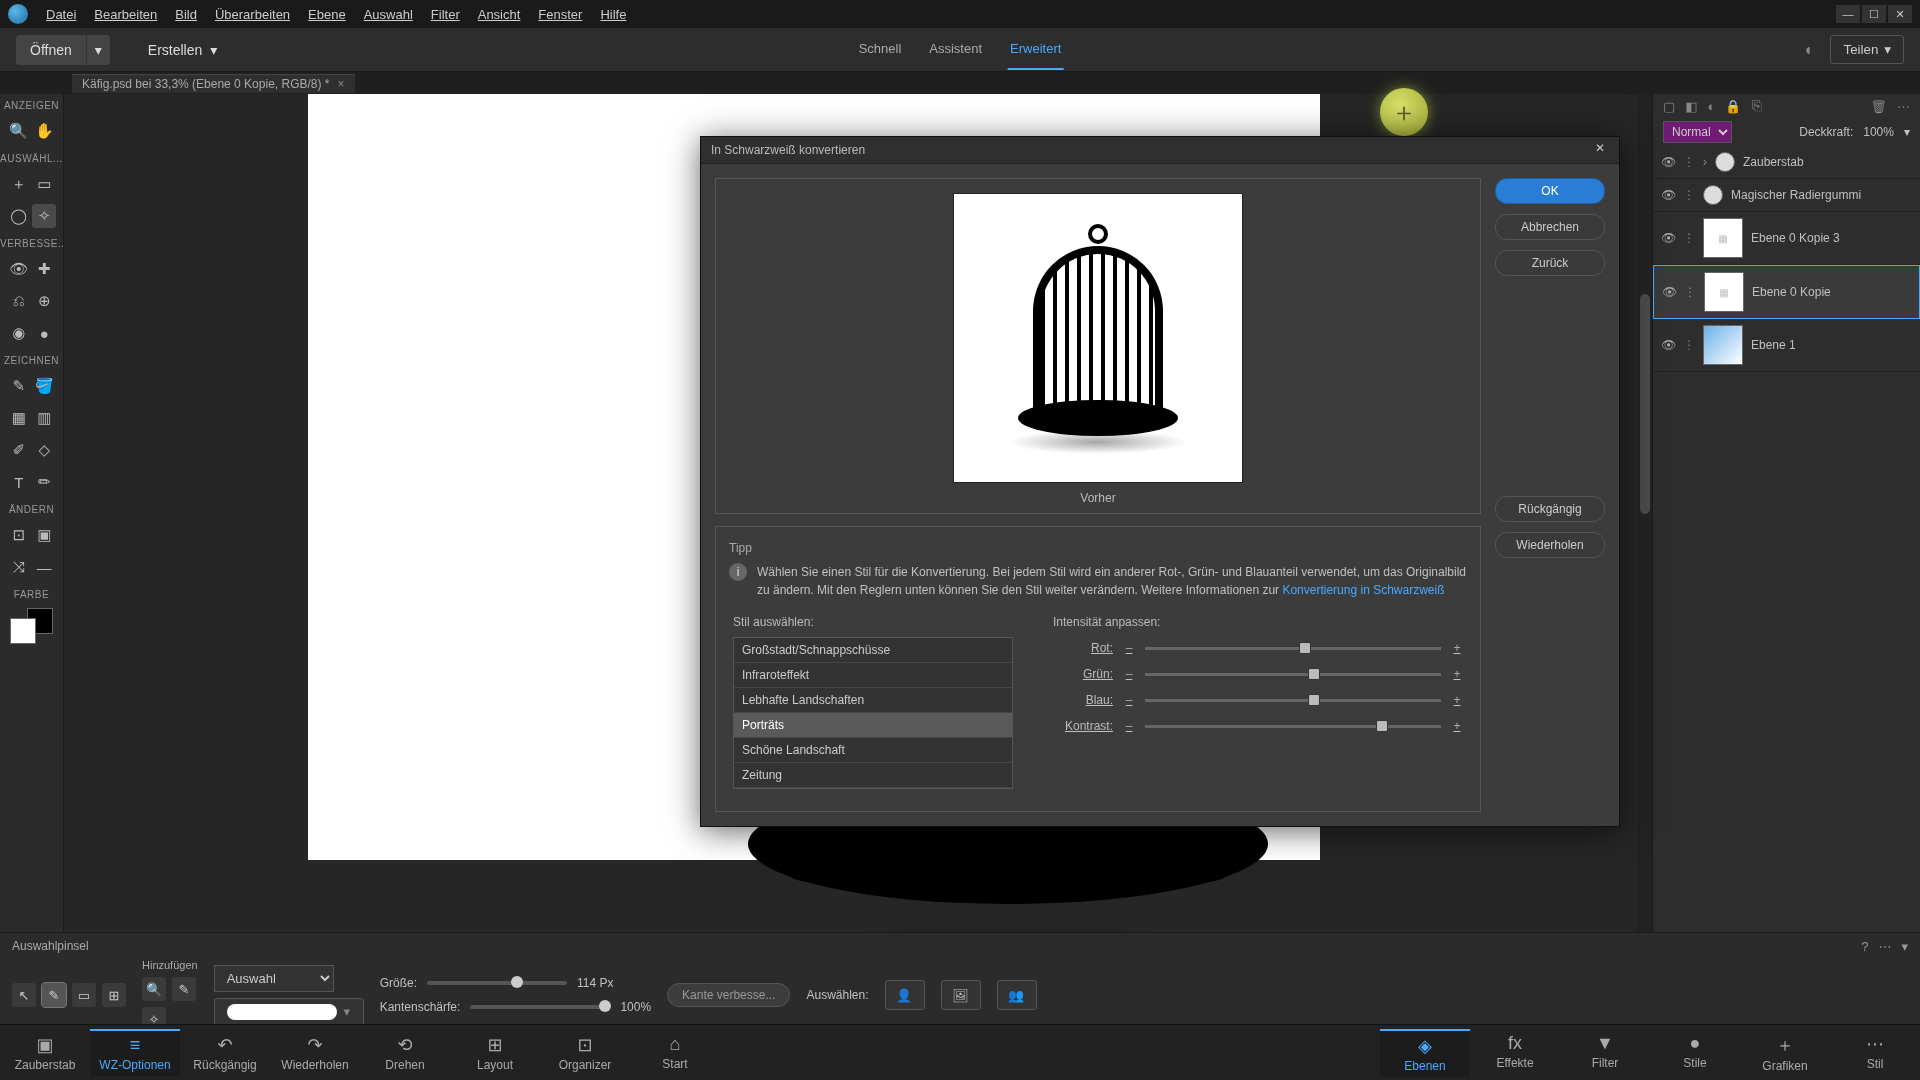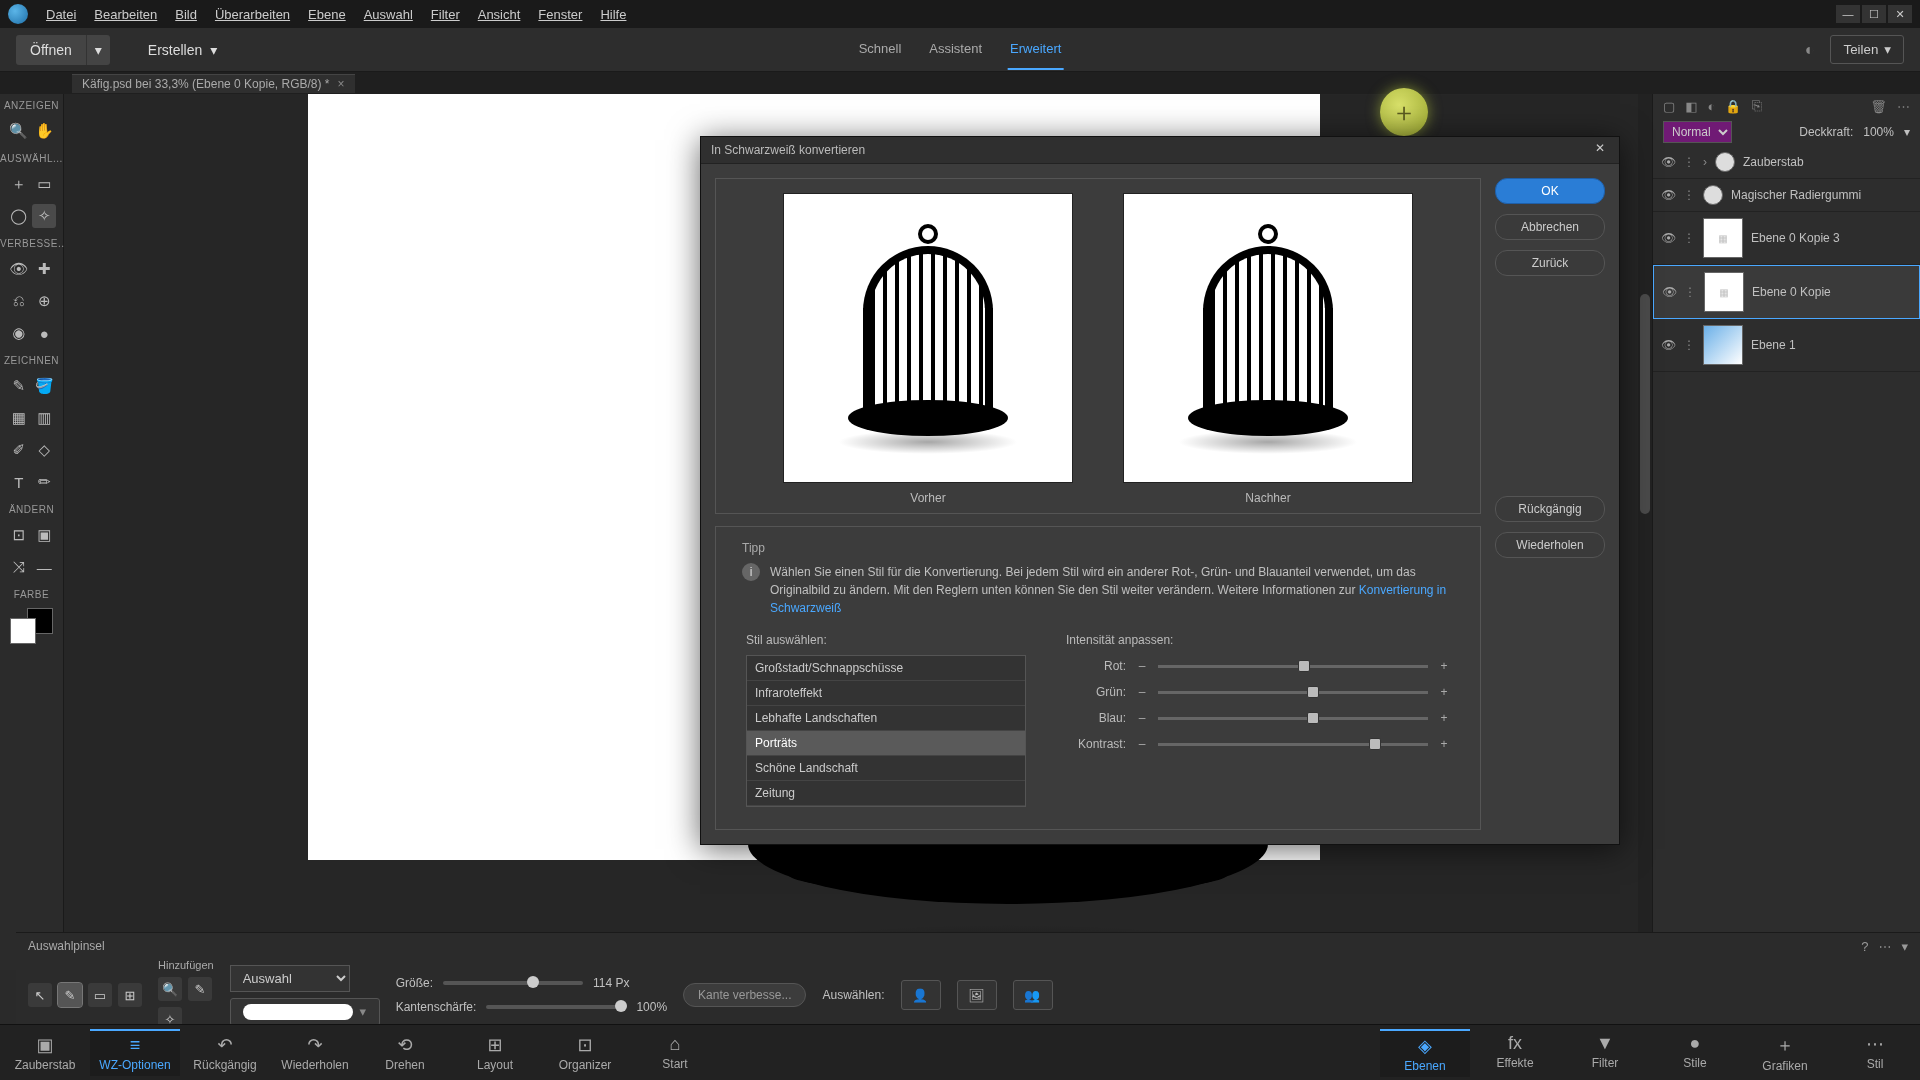--- a/index.html
+++ b/index.html
@@ -54,21 +54,21 @@
 .rp-blend select { background:#701a75; color:#ccc; border:1px solid #555; padding:2px 4px; font-size:12px; }
 .layer-row { display:flex; align-items:center; padding:6px 8px; gap:8px; border-bottom:1px solid #222; font-size:12px; }
 .layer-row.sel { background:#3a3a3a; border:1px solid #4aa8ff; }
 .layer-eye { width:14px; height:14px; color:#aaa; }
 .layer-lock { width:12px; color:#888; }
 .layer-thumb { width:40px; height:40px; background:#fff; border:1px solid #666; display:flex; align-items:center; justify-content:center; font-size:22px; }
 .layer-thumb.small { width:20px; height:20px; }
 .layer-thumb.grad { background:linear-gradient(135deg,#6bb0e8,#fff); }
 
 
-.option-bar { position:absolute; left:16px; right:0; bottom:56px; height:92px; background:#2b2b2b; border-top:1px solid #1a1a1a; padding:6px 12px; }
+.option-bar { position:absolute; left:0; right:0; bottom:56px; height:92px; background:#2b2b2b; border-top:1px solid #1a1a1a; padding:6px 12px; }
 .opt-title { font-size:12px; color:#aaa; }
 .opt-row { display:flex; align-items:center; gap:16px; margin-top:6px; }
 .opt-icons { display:flex; gap:6px; }
 .opt-ic { width:24px; height:24px; background:#3a3a3a; border-radius:3px; display:flex; align-items:center; justify-content:center; color:#ccc; }
 .opt-ic.sel { background:#555; outline:1px solid #777; }
 .slider { position:relative; width:140px; height:4px; background:#555; border-radius:2px; }
 .slider .knob { position:absolute; top:-5px; width:12px; height:12px; background:#ccc; border-radius:50%; }
 .brush-prev { width:150px; height:28px; background:#333; border:1px solid #555; border-radius:3px; display:flex; align-items:center; justify-content:center; }
 .brush-shape { width:110px; height:16px; background:#fff; border-radius:10px; }
 .pill-btn { background:#3c3c3c; border:1px solid #555; color:#999; padding:4px 14px; border-radius:12px; font-size:12px; }
@@ -92,34 +92,34 @@
 .prev-col { text-align:center; }
 .prev-box { width:290px; height:290px; background:#fff; border:1px solid #222; position:relative; margin-bottom:8px; }
 .mini-cage { position:absolute; left:50%; top:30px; transform:translateX(-50%); width:170px; height:220px; }
 .mc-ring { position:absolute; left:50%; top:0; transform:translateX(-50%); width:20px; height:20px; border:4px solid #000; border-radius:50%; }
 .mc-dome { position:absolute; left:50%; top:22px; transform:translateX(-50%); width:130px; height:70px; border:8px solid #000; border-bottom:none; border-radius:70px 70px 0 0; background:repeating-linear-gradient(90deg,#000 0 4px,#fff 4px 12px); }
 .mc-body { position:absolute; left:50%; top:84px; transform:translateX(-50%); width:130px; height:100px; border-left:8px solid #000; border-right:8px solid #000; background:repeating-linear-gradient(90deg,#000 0 4px,#fff 4px 12px); }
 .mc-base { position:absolute; left:50%; top:176px; transform:translateX(-50%); width:160px; height:36px; background:#000; border-radius:80px/18px; }
 .mc-shadow { position:absolute; left:50%; top:206px; transform:translateX(-50%); width:180px; height:24px; background:radial-gradient(ellipse,rgba(0,0,0,.35),transparent 70%); }
 .prev-label { font-size:12px; color:#bbb; }
 
-.tip-box { border:1px solid #555; margin-top:12px; padding:12px 26px; font-size:12px; line-height:1.5; }
+.tip-box { border:1px solid #555; margin-top:12px; padding:12px 13px; font-size:12px; line-height:1.5; }
 .tip-title { font-size:12px; margin-bottom:6px; color:#aaa; }
 .tip-flex { display:flex; gap:10px; }
 .info-ic { width:18px; height:18px; border-radius:50%; background:#666; color:#ddd; text-align:center; font-size:12px; line-height:18px; flex-shrink:0; }
 .tip-link { color:#4aa8ff; }
 
 .controls-row { display:flex; gap:40px; margin-top:14px; padding:0 4px 10px;justify-content:space-between; }
 .style-col { width:280px; }
 .sect-label { font-size:12px; color:#bbb; margin-bottom:6px; }
 .style-list { border:1px solid #555; background:#333; font-size:12px; }
 .style-item { padding:3px 8px; border-bottom:1px solid #444; cursor:pointer; color:#ccc; }
 .style-item.sel { background:#5a5a5a; color:#fff; }
 .intensity-col { flex:1; }
-.int-row { display:flex; align-items:center; gap:10px; margin:8px 0; font-size:12px; }
+.int-row { display:flex; align-items:center; gap:10px; margin:8px 0; font-size:12px;text-decoration:underline; }
 .int-label { width:60px; text-align:right; color:#bbb; }
 .int-track { flex:1; height:3px; background:#666; position:relative; }
 .int-knob { position:absolute; top:-5px; width:12px; height:12px; background:#bbb; border:1px solid #333; border-radius:2px; }
 .pm { width:12px; text-align:center; color:#aaa; }
 
 .dlg-right { width:110px; display:flex; flex-direction:column; gap:10px; }
 .dlg-btn { padding:5px 0; text-align:center; border-radius:12px; font-size:12px; border:1px solid #555; background:#3a3a3a; color:#ccc; cursor:pointer; }
 .dlg-btn.primary { background:#2a7dd6; border-color:#1f5fa8; color:#fff; }
 .dlg-gap { height:200px; }
 
@@ -414,32 +414,20 @@
           <div class="prev-box">
             <div class="mini-cage">
                 <div class="mc-shadow"></div>
                 <div class="mc-ring"></div>
                 <div class="mc-dome"></div>
                 <div class="mc-body"></div>
                 <div class="mc-base"></div>
               </div>
           </div>
           <div class="prev-label">Vorher</div>
-        </div>
-        <div class="prev-col">
-          <div class="prev-box">
-            <div class="mini-cage">
-                <div class="mc-shadow"></div>
-                <div class="mc-ring"></div>
-                <div class="mc-dome"></div>
-                <div class="mc-body"></div>
-                <div class="mc-base"></div>
-              </div>
-          </div>
-          <div class="prev-label">Nachher</div>
         </div>
       </div>
       <div class="tip-box">
         <div class="tip-title">Tipp</div>
         <div class="tip-flex">
           <div class="info-ic">i</div>
           <div><span>Wählen Sie einen Stil für die Konvertierung. Bei jedem Stil wird ein anderer Rot-, Grün- und Blauanteil verwendet, um das Originalbild zu ändern. Mit den Reglern unten können Sie den Stil weiter verändern. Weitere Informationen zur </span><span class="tip-link">Konvertierung in Schwarzweiß</span></div>
         </div>
         <div class="controls-row">
           <div class="style-col">

